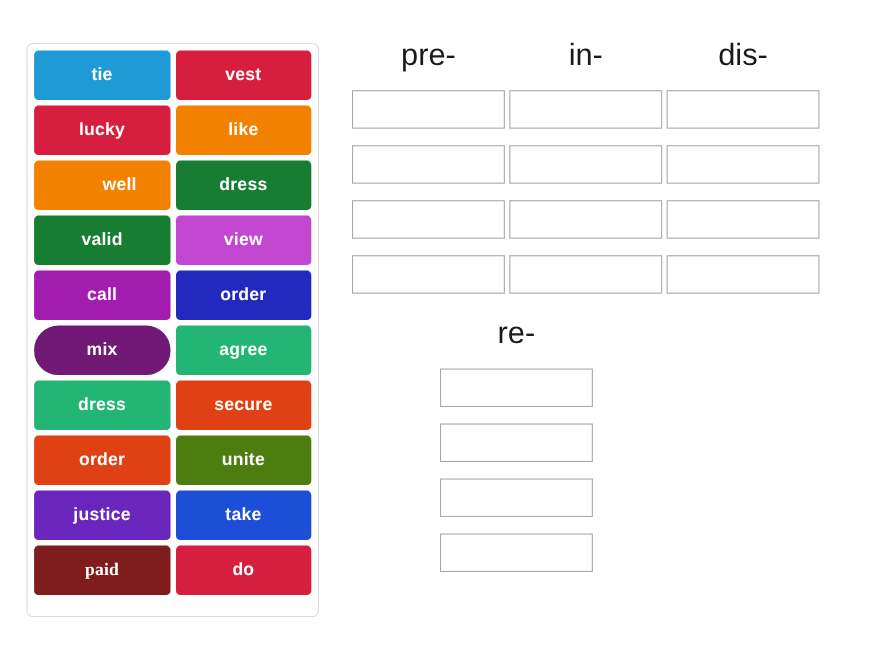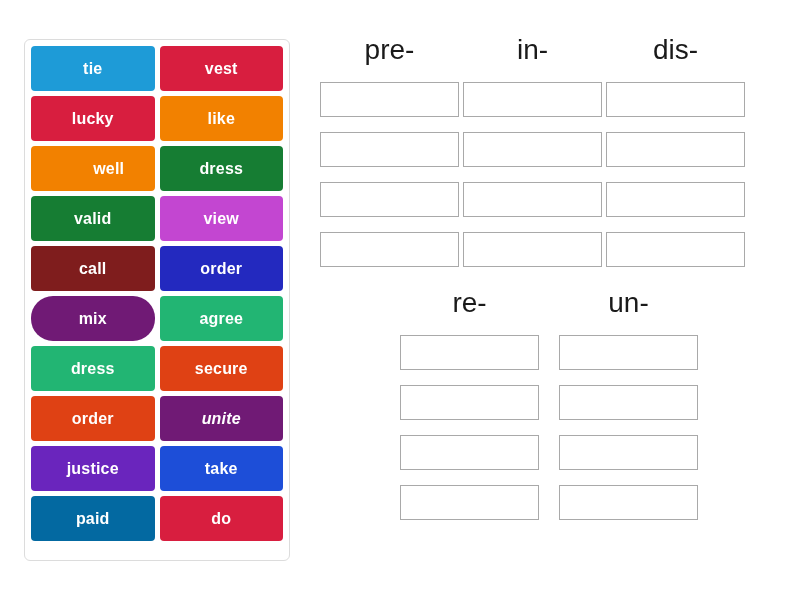--- a/index.html
+++ b/index.html
@@ -104,31 +104,31 @@
 <div id="word-bank">
   <div id="tile-grid">
       <div class="word-tile" style="background: rgb(30, 155, 215);">tie</div>
       <div class="word-tile" style="background: rgb(216, 30, 63); text-align: right;">vest</div>
       <div class="word-tile" style="background: rgb(216, 30, 63);">lucky</div>
       <div class="word-tile" style="background: rgb(242, 129, 0);">like</div>
       <div class="word-tile" style="background: rgb(242, 129, 0); padding-left: 32px;">well</div>
       <div class="word-tile" style="background: rgb(22, 125, 51);">dress</div>
       <div class="word-tile" style="background: rgb(22, 125, 51);">valid</div>
       <div class="word-tile" style="background: rgb(195, 70, 209);">view</div>
-      <div class="word-tile" style="background: #7f1d1d; text-align: center;">call</div>
+      <div class="word-tile" style="background: #a21caf; text-align: center;">call</div>
       <div class="word-tile" style="background: rgb(35, 41, 191);">order</div>
       <div class="word-tile" style="background: #701a75; border-radius: 22px;">mix</div>
       <div class="word-tile" style="background: rgb(34, 181, 115);">agree</div>
       <div class="word-tile" style="background: rgb(34, 181, 115);">dress</div>
       <div class="word-tile" style="background: rgb(223, 65, 20);">secure</div>
       <div class="word-tile" style="background: rgb(223, 65, 20);">order</div>
-      <div class="word-tile" style="background: #701a75; font-style: italic;">unite</div>
+      <div class="word-tile" style="background: #4d7c0f;">unite</div>
       <div class="word-tile" style="background: rgb(106, 37, 189);">justice</div>
       <div class="word-tile" style="background: #1d4ed8;">take</div>
-      <div class="word-tile" style="background: #0369a1;">paid</div>
+      <div class="word-tile" style="background: #7f1d1d; font-family: Liberation Serif, serif;">paid</div>
       <div class="word-tile" style="background: rgb(216, 30, 63);">do</div>
     </div>
 </div>
 
 <div id="drop-area">
   <div class="dz-group" id="group-top">
       <div class="dz-column">
         <div class="dz-header">pre-</div>
         <div class="dz-slots">
           <div class="dz-slot"></div>
@@ -159,23 +159,14 @@
   <div class="dz-group" id="group-bottom">
       <div class="dz-column">
         <div class="dz-header">re-</div>
         <div class="dz-slots">
           <div class="dz-slot"></div>
           <div class="dz-slot"></div>
           <div class="dz-slot"></div>
           <div class="dz-slot"></div>
         </div>
       </div>
-      <div class="dz-column">
-        <div class="dz-header">un-</div>
-        <div class="dz-slots">
-          <div class="dz-slot"></div>
-          <div class="dz-slot"></div>
-          <div class="dz-slot"></div>
-          <div class="dz-slot"></div>
-        </div>
-      </div>
     </div>
 </div>
 
 </body></html>

